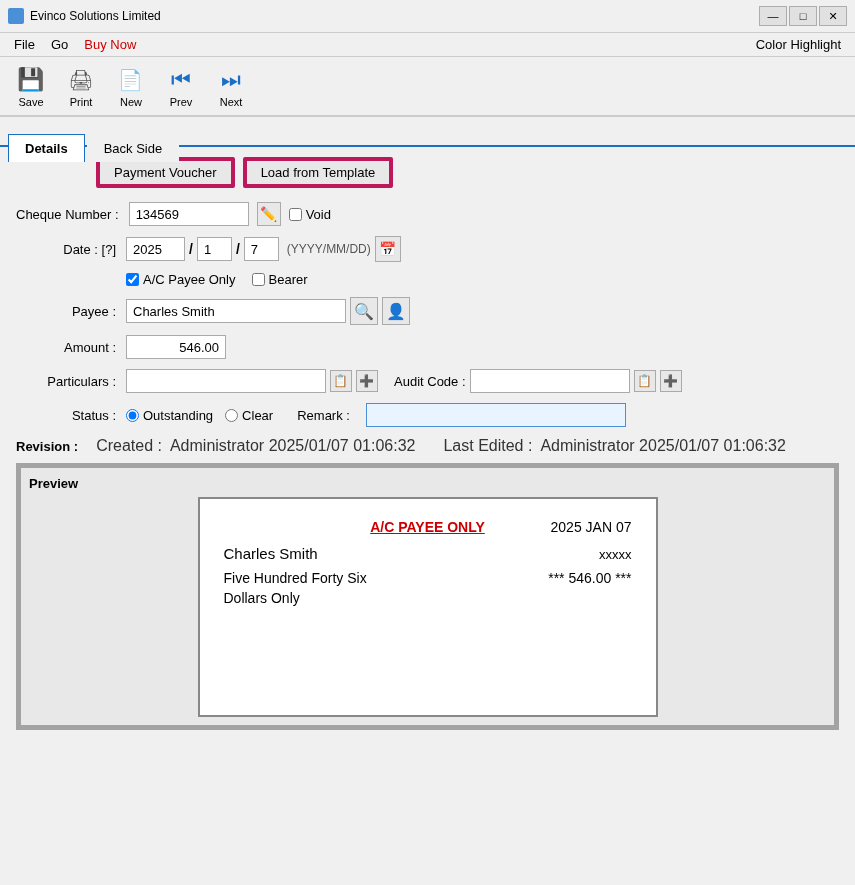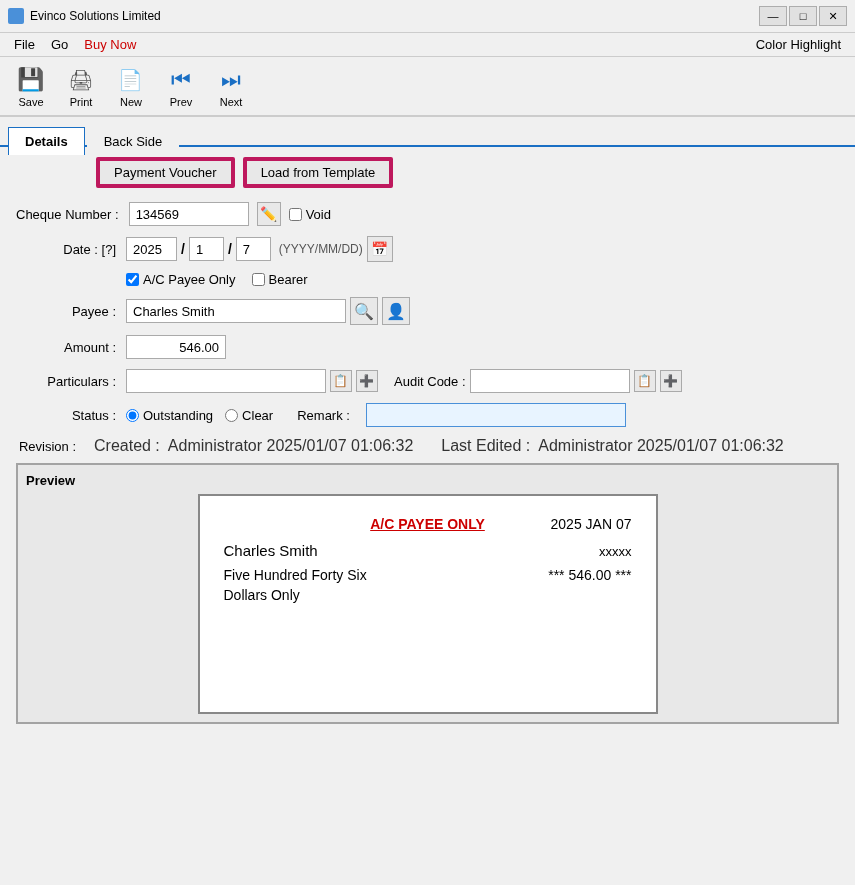--- a/index.html
+++ b/index.html
@@ -68,21 +68,21 @@
     
     .tabs-container {
       background: #f0f0f0;
       border-bottom: 2px solid #1a6fc4;
       display: flex;
       padding: 0 8px;
     }
     .tab {
       padding: 6px 16px; cursor: pointer; font-size: 13px;
       border: 1px solid transparent; border-bottom: none; margin-right: 2px;
-      background: #f0f0f0; position: relative; top: 10px;
+      background: #f0f0f0; position: relative; top: 17px;
     }
     .tab.active {
       background: white; border-color: #1a6fc4; border-bottom-color: white;
       font-weight: 600;
     }
 
     
     .main-content {
       background: #f0f0f0;
       padding: 10px 16px;
@@ -153,26 +153,26 @@
     }
 
     .audit-label { font-size: 13px; margin-left: 16px; margin-right: 4px; }
 
     .status-row { display: flex; align-items: center; gap: 12px; }
     .radio-item { display: flex; align-items: center; gap: 4px; cursor: pointer; font-size: 13px; }
     .remark-label { font-size: 13px; margin-left: 12px; margin-right: 4px; }
     .remark-input { width: 260px; border: 1px solid #4a90d9; background: #e8f4ff; height: 24px; padding: 2px 6px; }
 
     .revision-row { display: flex; align-items: center; gap: 8px; margin-bottom: 8px; }
-    .revision-label { min-width: 70px; text-align: right; font-size: 13px; padding-right: 10px; }
+    .revision-label { min-width: 70px; text-align: right; font-size: 13px; padding-right: 10px; font-weight: bold; }
     .revision-text { font-size: 16px; color: #333; }
 
     
     .preview-section {
-      border: 2px solid #a3a3a3; background: #e8e8e8; padding: 8px;
+      border: 5px solid #a3a3a3; background: #e8e8e8; padding: 8px;
       margin-top: 4px;
     }
     .preview-label { font-size: 13px; font-weight: 600; margin-bottom: 6px; }
     .cheque-preview {
       background: white;
       border: 2px solid #888;
       width: 460px;
       min-height: 220px;
       margin: 0 auto;
       padding: 20px 24px;
@@ -279,21 +279,21 @@
         <label class="void-checkbox">
           <input type="checkbox" style="">
           <span>Void</span>
         </label>
       </div>
     </div>
 
     <div class="form-row">
       <span class="form-label">Date : [?]</span>
       <div class="date-row">
-        <input type="text" class="form-control" style="width: 51px;" value="2025">
+        <input type="text" class="form-control" style="width: 59px;" value="2025">
         <span class="date-sep">/</span>
         <input type="text" class="form-control" style="width: 35px;" value="1">
         <span class="date-sep">/</span>
         <input type="text" class="form-control" style="width: 35px;" value="7">
         <span class="date-hint">(YYYY/MM/DD)</span>
         <div class="cal-btn">📅</div>
       </div>
     </div>
 
     <div class="checkbox-row">

